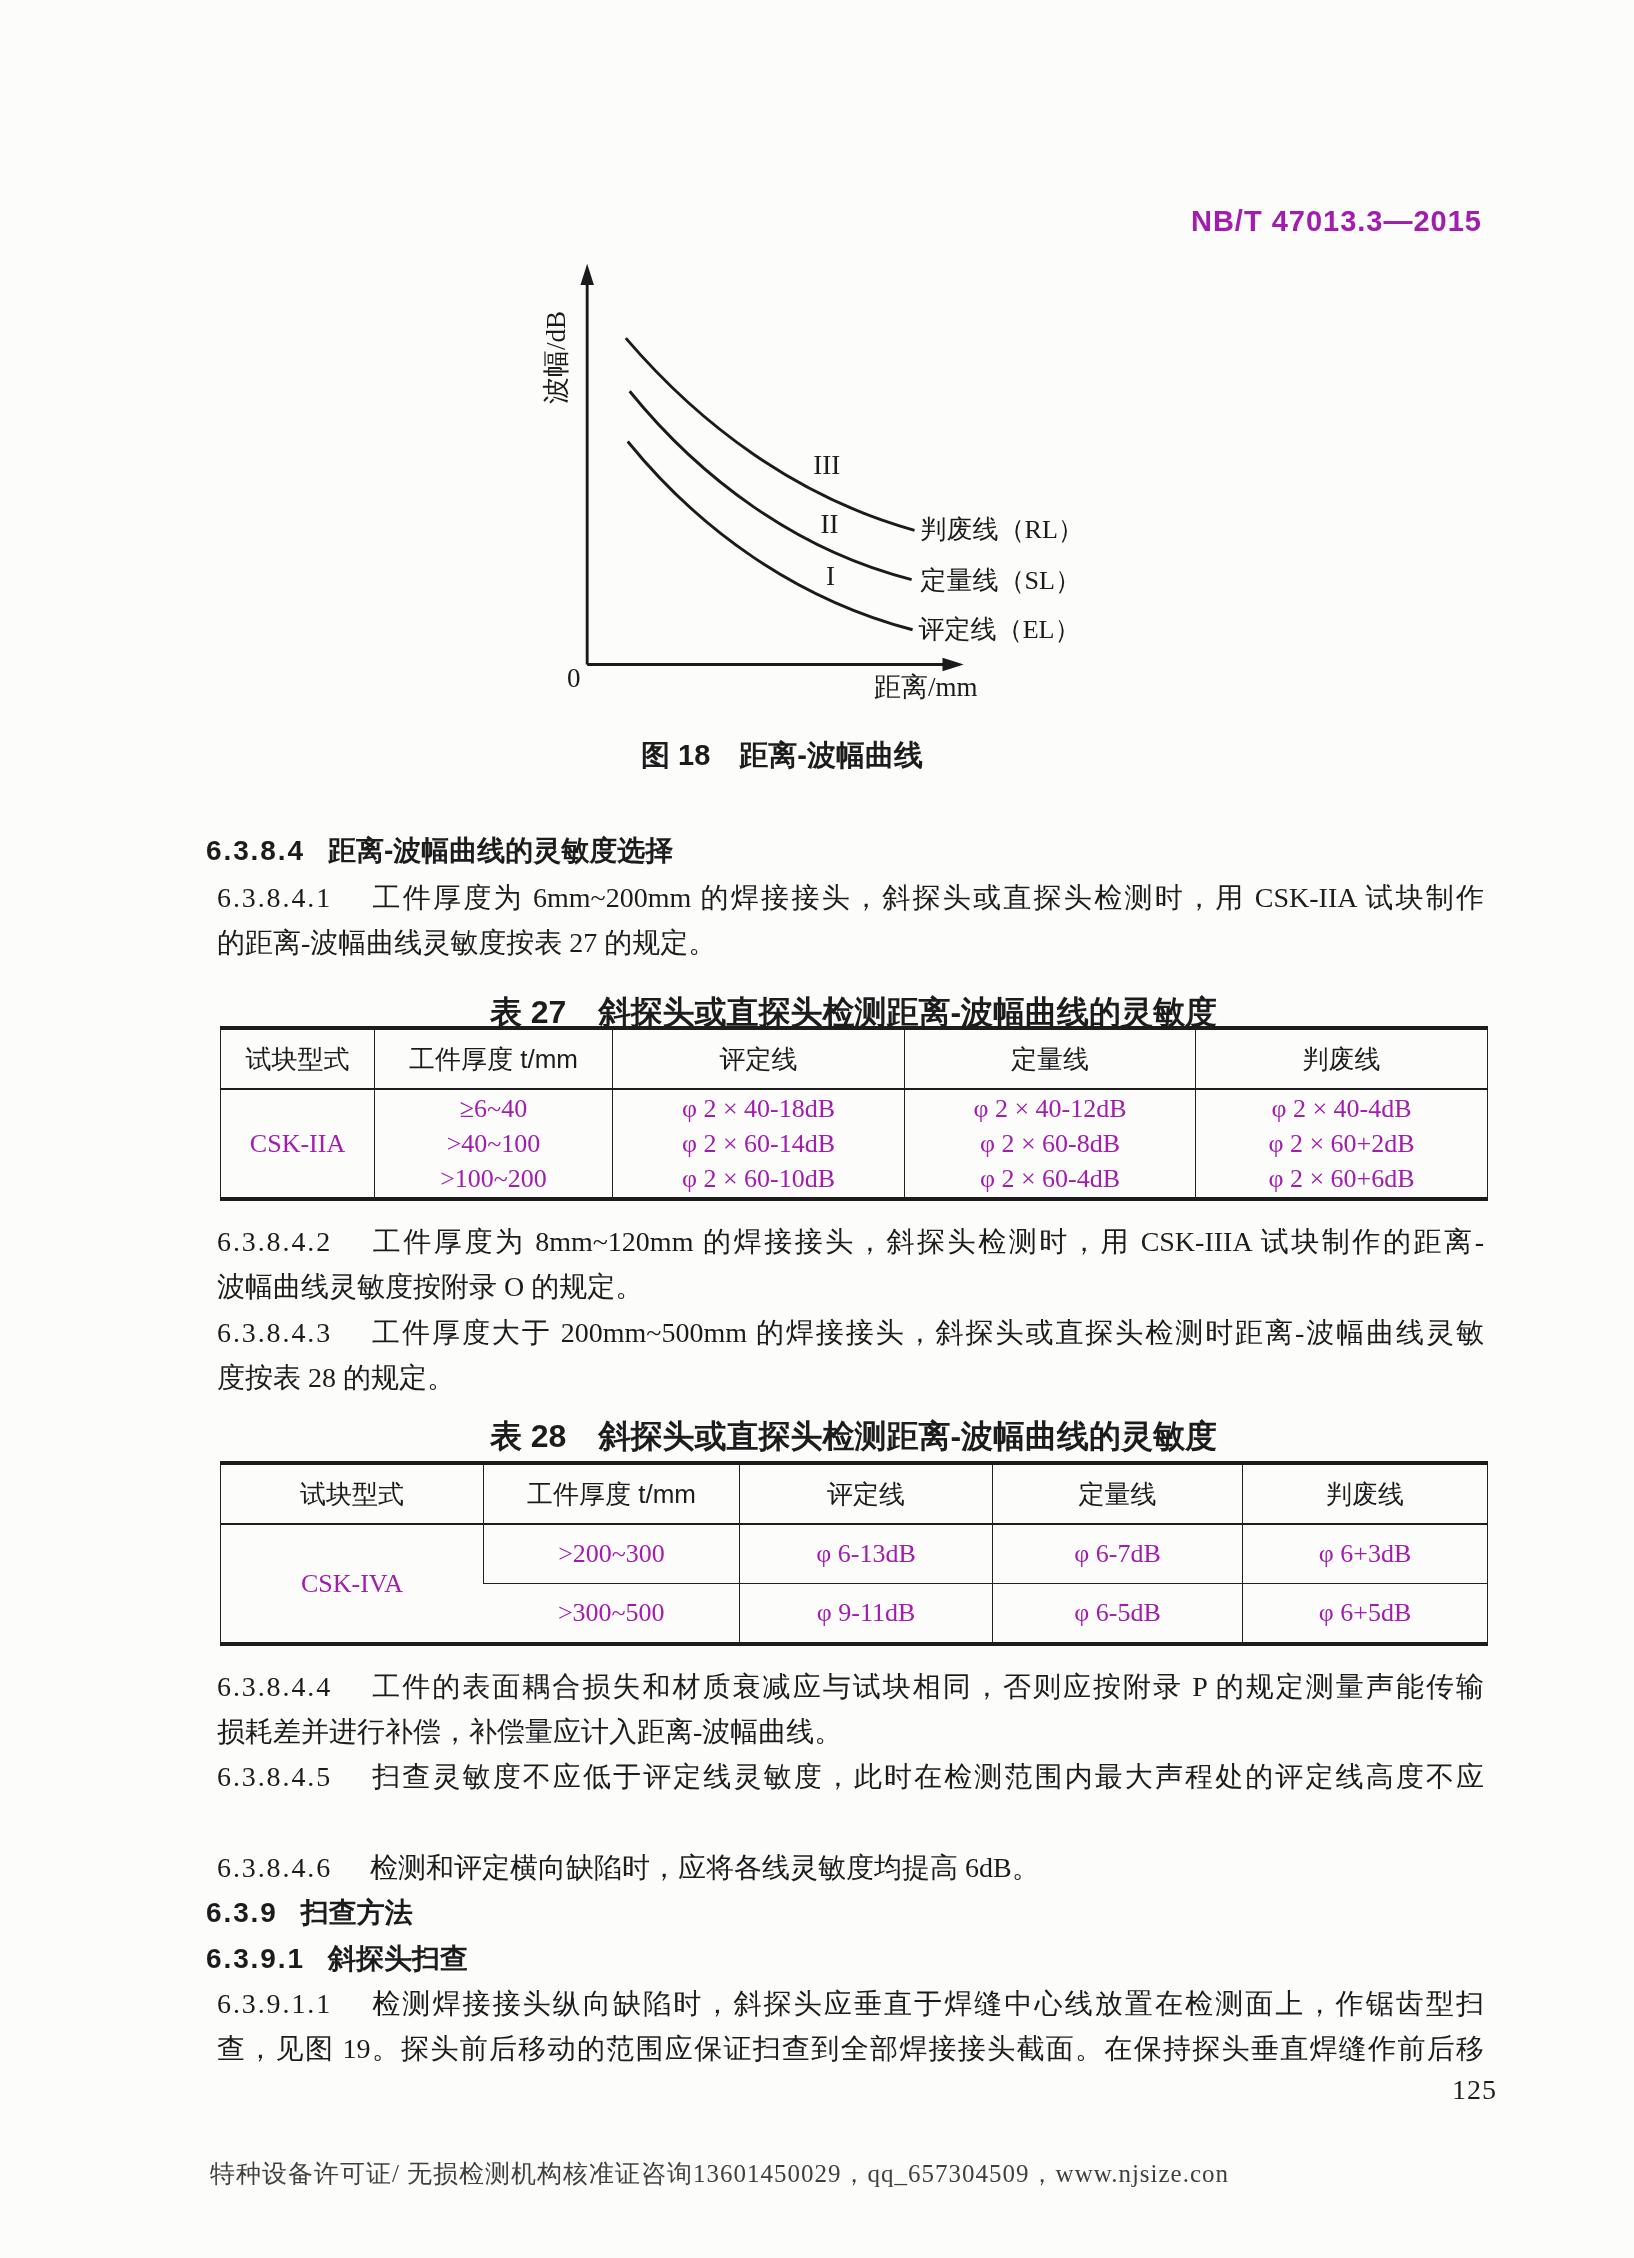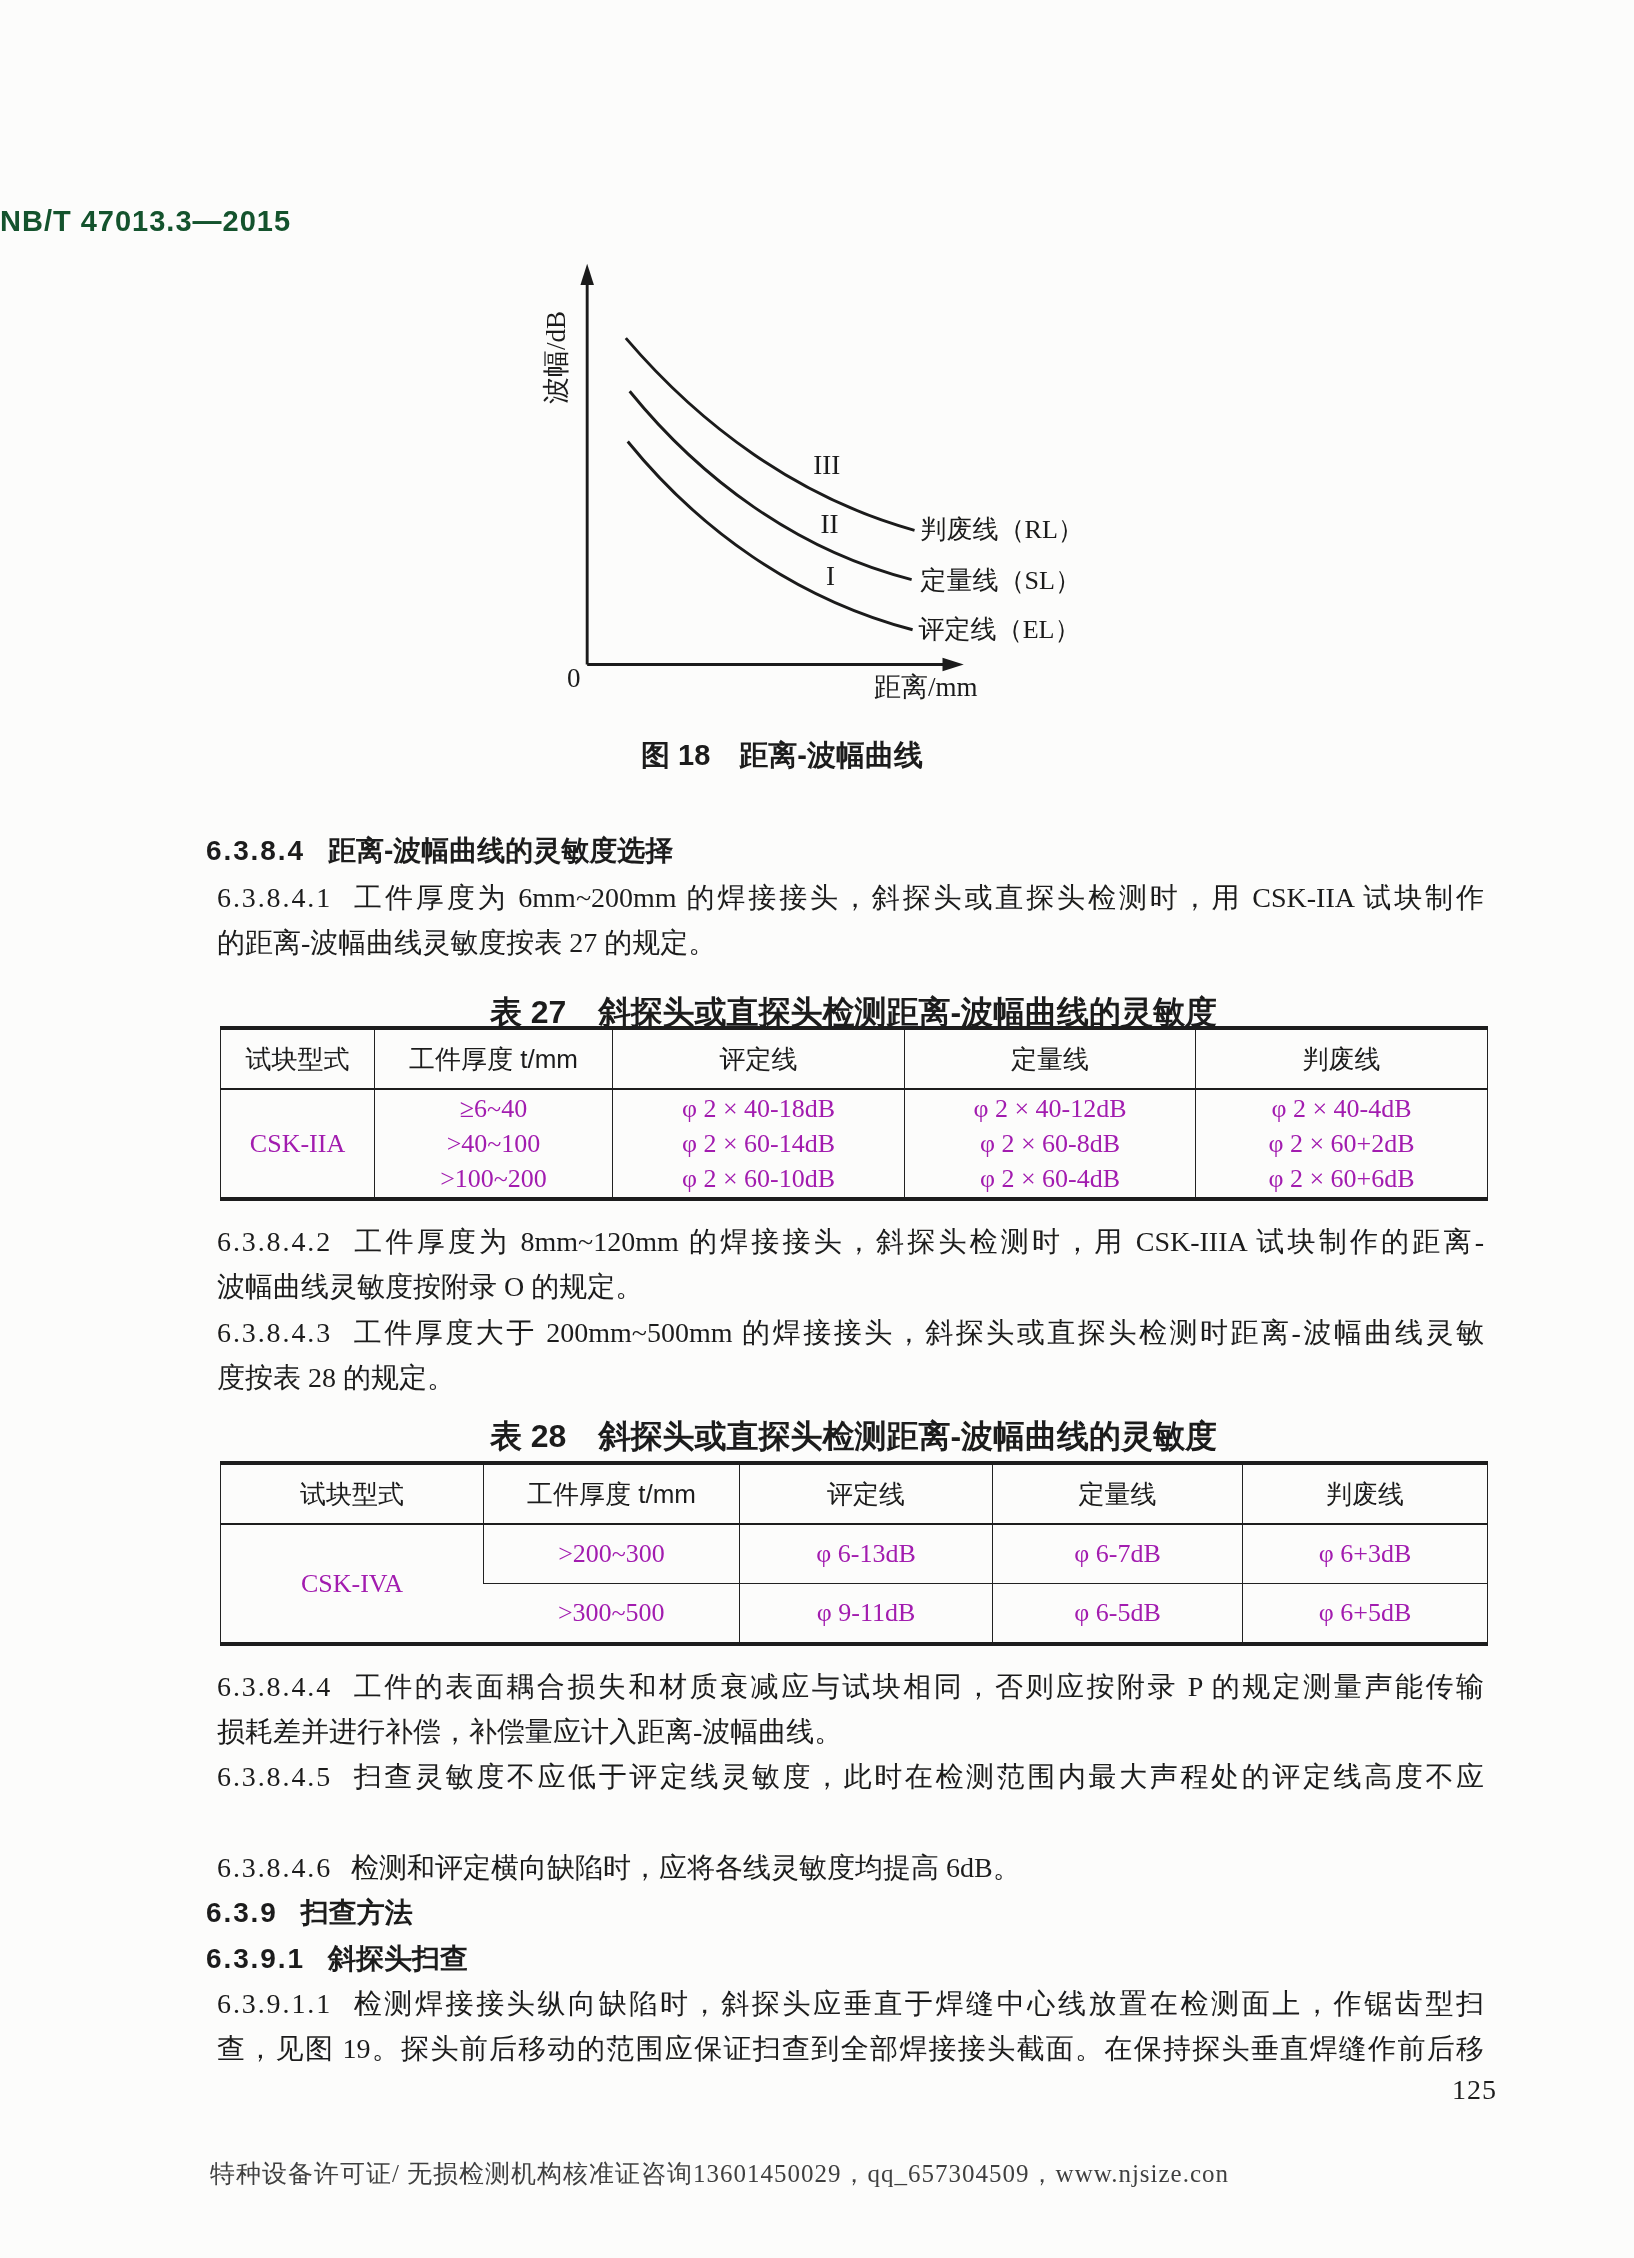--- a/index.html
+++ b/index.html
@@ -8,37 +8,38 @@
     background:#fcfcfb;
     color:#1c1c1c;
     font-family:"Liberation Serif","DejaVu Serif",serif;
     position:relative;
     overflow:hidden;
   }
   .abs{position:absolute;}
   
   .doc-header{
     top:205px;left:0;width:1482px;
-    font-family:"Liberation Sans","DejaVu Sans",sans-serif;
-    font-weight:bold;font-size:29px;color:#14532d;
+    text-align:right;
+    font-family:"Liberation Sans","DejaVu Sans",sans-serif;
+    font-weight:bold;font-size:29px;color:#a21caf;
     letter-spacing:1px;
   }
   
   .fig-caption{
     top:736px;left:502px;width:560px;
     text-align:center;
     font-family:"Liberation Sans","DejaVu Sans",sans-serif;
     font-weight:bold;font-size:29px;
   }
   svg text{font-family:"Liberation Serif","DejaVu Serif",serif;fill:#1b1b1b;}
   
   .para{left:217px;width:1267px;font-size:28px;}
   .pline{line-height:45px;height:45px;white-space:nowrap;}
   .pline.jfull{text-align:justify;text-align-last:justify;}
-  .pnum{letter-spacing:1.9px;margin-right:19px;}
+  .pnum{letter-spacing:1.9px;margin-right:38px;}
   .heading{
     left:206px;width:1267px;font-size:28px;line-height:45px;
     font-family:"Liberation Sans","DejaVu Sans",sans-serif;
     font-weight:bold;white-space:nowrap;
   }
   .heading .pnum{margin-right:23px;}
   
   .tbl-caption{
     left:220px;width:1267px;text-align:center;
     font-family:"Liberation Sans","DejaVu Sans",sans-serif;

